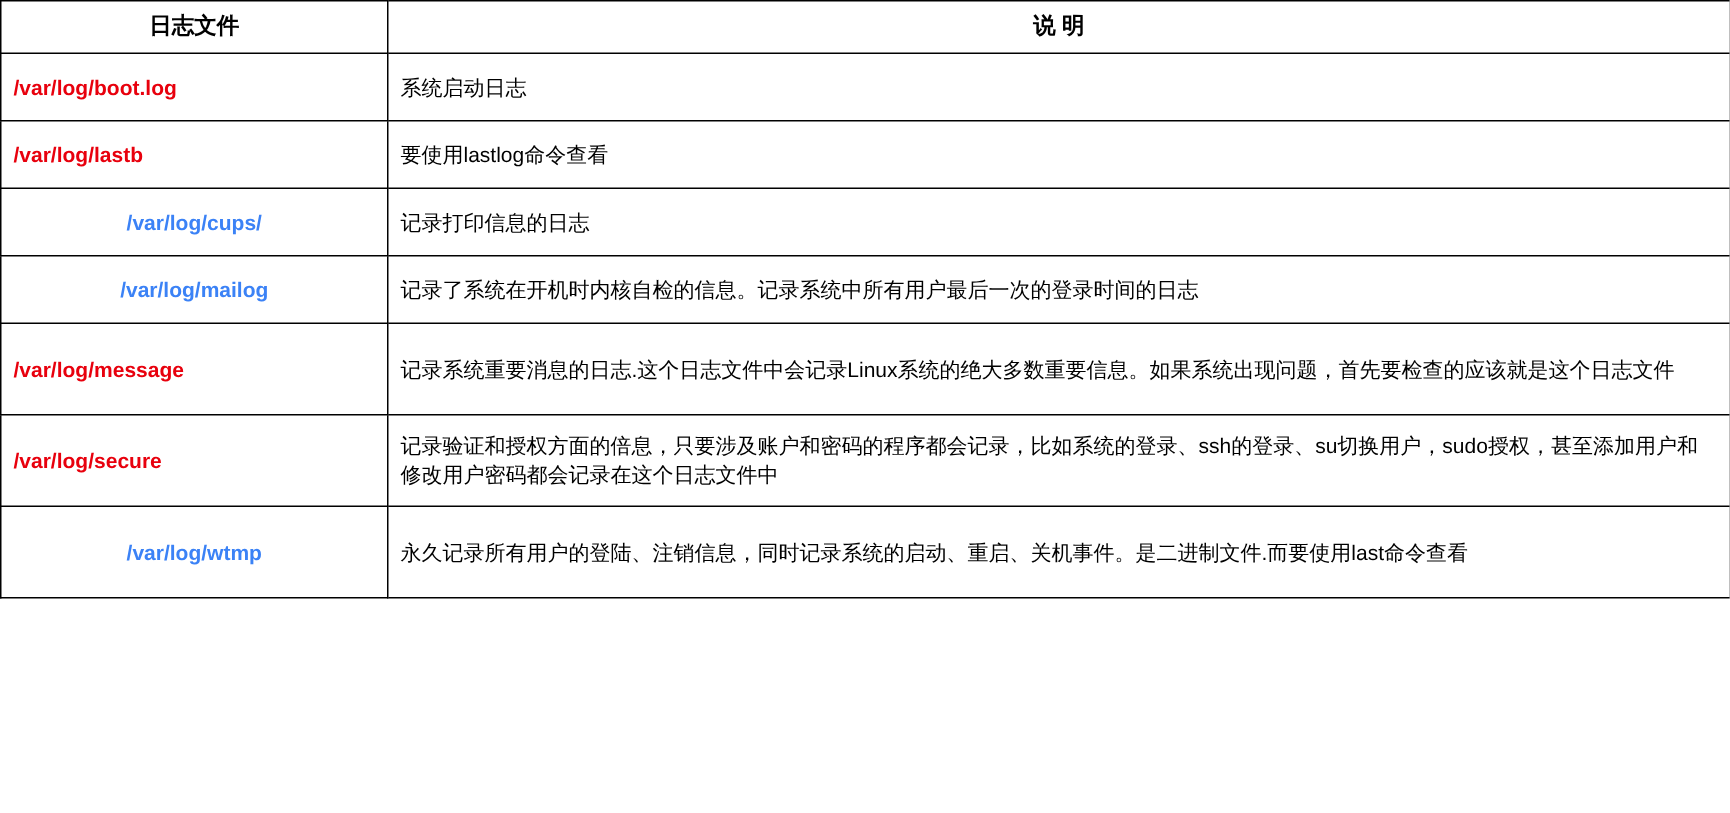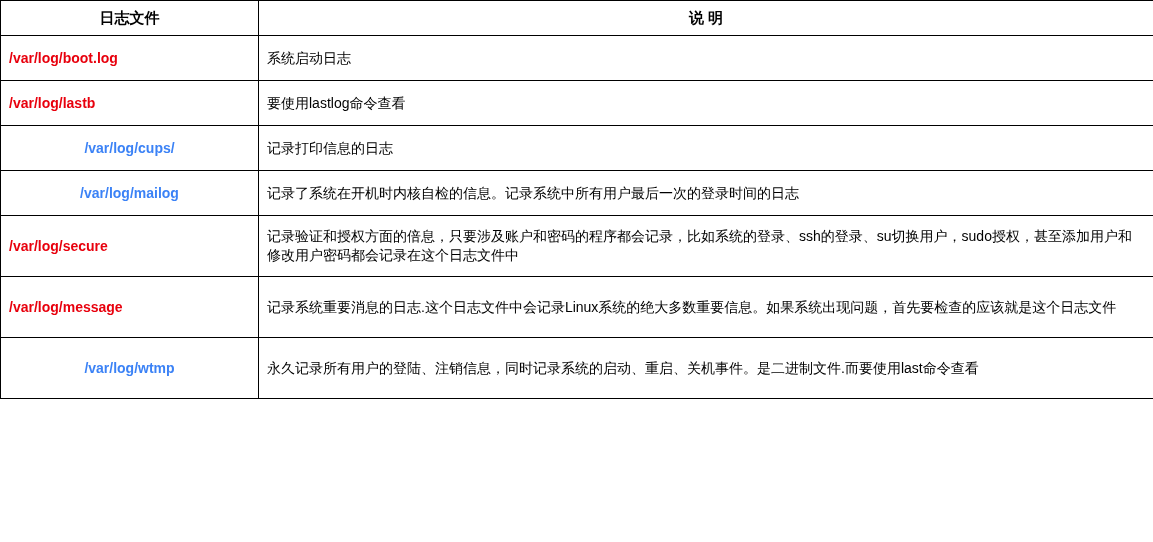--- a/index.html
+++ b/index.html
@@ -78,25 +78,25 @@
       </tr>
       <tr class="row-h36">
         <td class="file-cell black">/var/log/cups/</td>
         <td class="desc-cell">记录打印信息的日志</td>
       </tr>
       <tr class="row-h36">
         <td class="file-cell black">/var/log/mailog</td>
         <td class="desc-cell">记录了系统在开机时内核自检的信息。记录系统中所有用户最后一次的登录时间的日志</td>
       </tr>
       <tr class="row-h52">
+        <td class="file-cell red">/var/log/message</td>
+        <td class="desc-cell">记录系统重要消息的日志.这个日志文件中会记录Linux系统的绝大多数重要信息。如果系统出现问题，首先要检查的应该就是这个日志文件</td>
+      </tr>
+      <tr class="row-h52">
         <td class="file-cell red"> /var/log/secure</td>
         <td class="desc-cell">记录验证和授权方面的倍息，只要涉及账户和密码的程序都会记录，比如系统的登录、ssh的登录、su切换用户，sudo授权，甚至添加用户和修改用户密码都会记录在这个日志文件中</td>
-      </tr>
-      <tr class="row-h52">
-        <td class="file-cell red">/var/log/message</td>
-        <td class="desc-cell">记录系统重要消息的日志.这个日志文件中会记录Linux系统的绝大多数重要信息。如果系统出现问题，首先要检查的应该就是这个日志文件</td>
       </tr>
       <tr class="row-h52">
         <td class="file-cell black">/var/log/wtmp</td>
         <td class="desc-cell">永久记录所有用户的登陆、注销信息，同时记录系统的启动、重启、关机事件。是二进制文件.而要使用last命令查看</td>
       </tr>
     </tbody>
 </table>
 
 </body></html>

